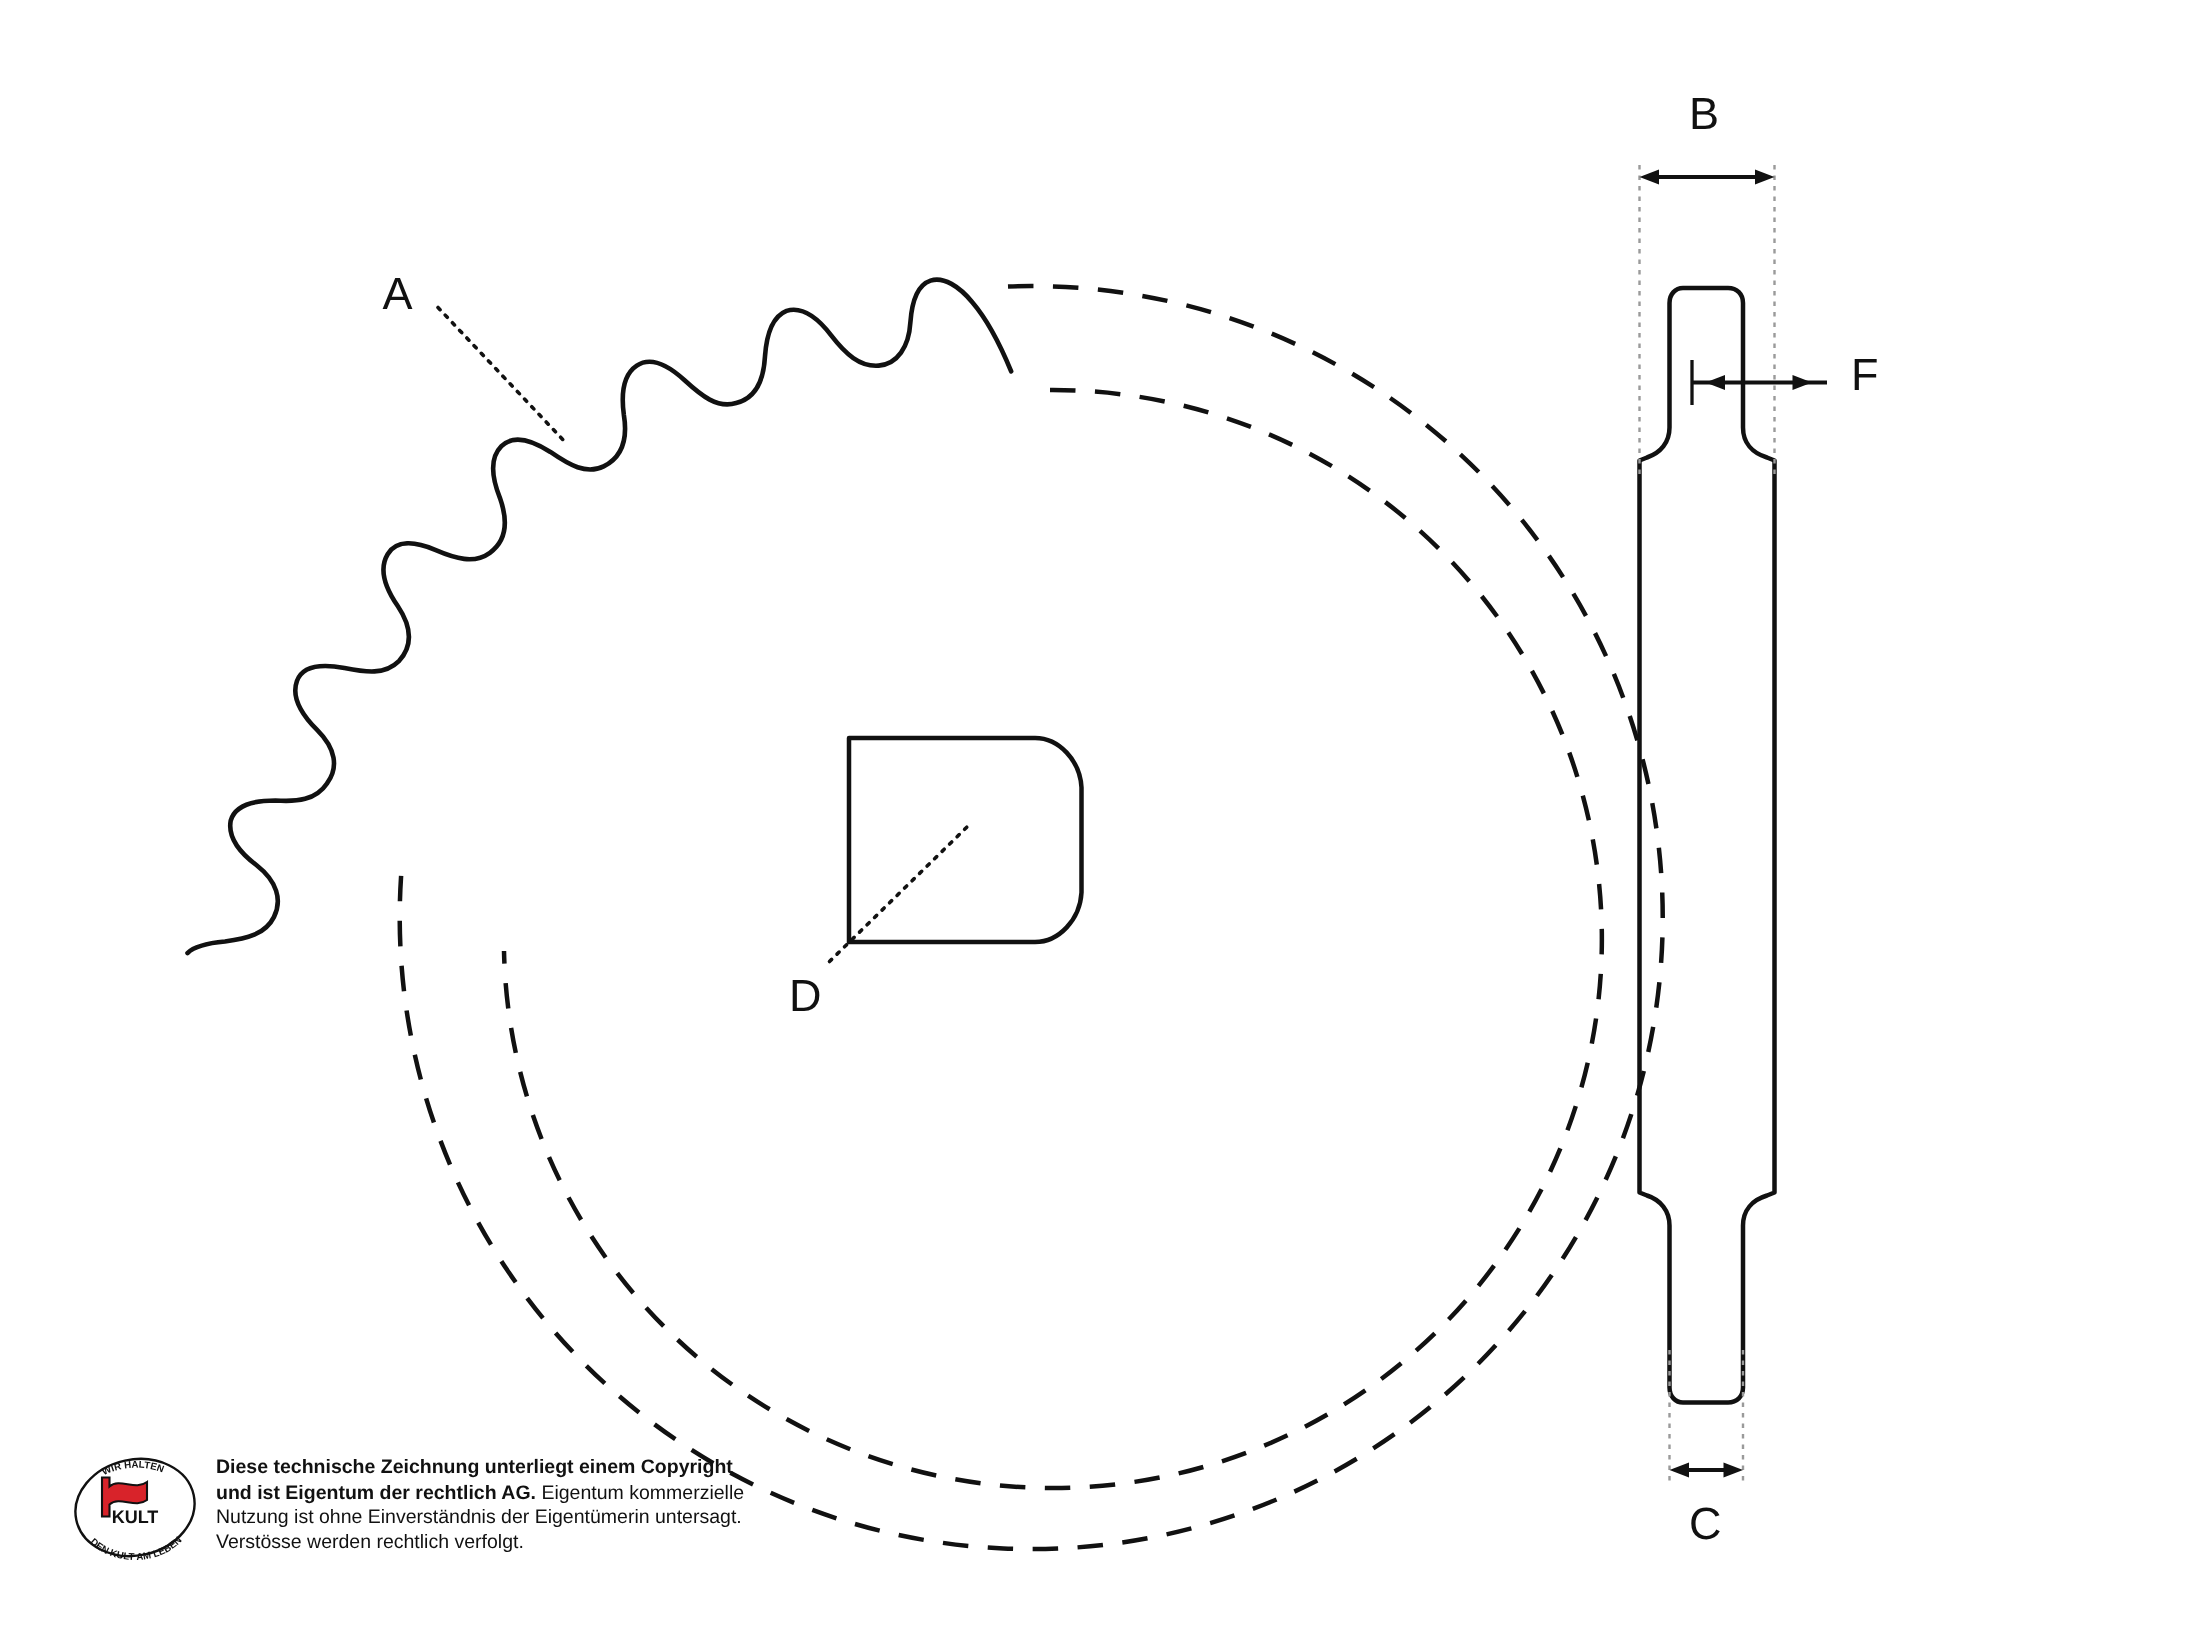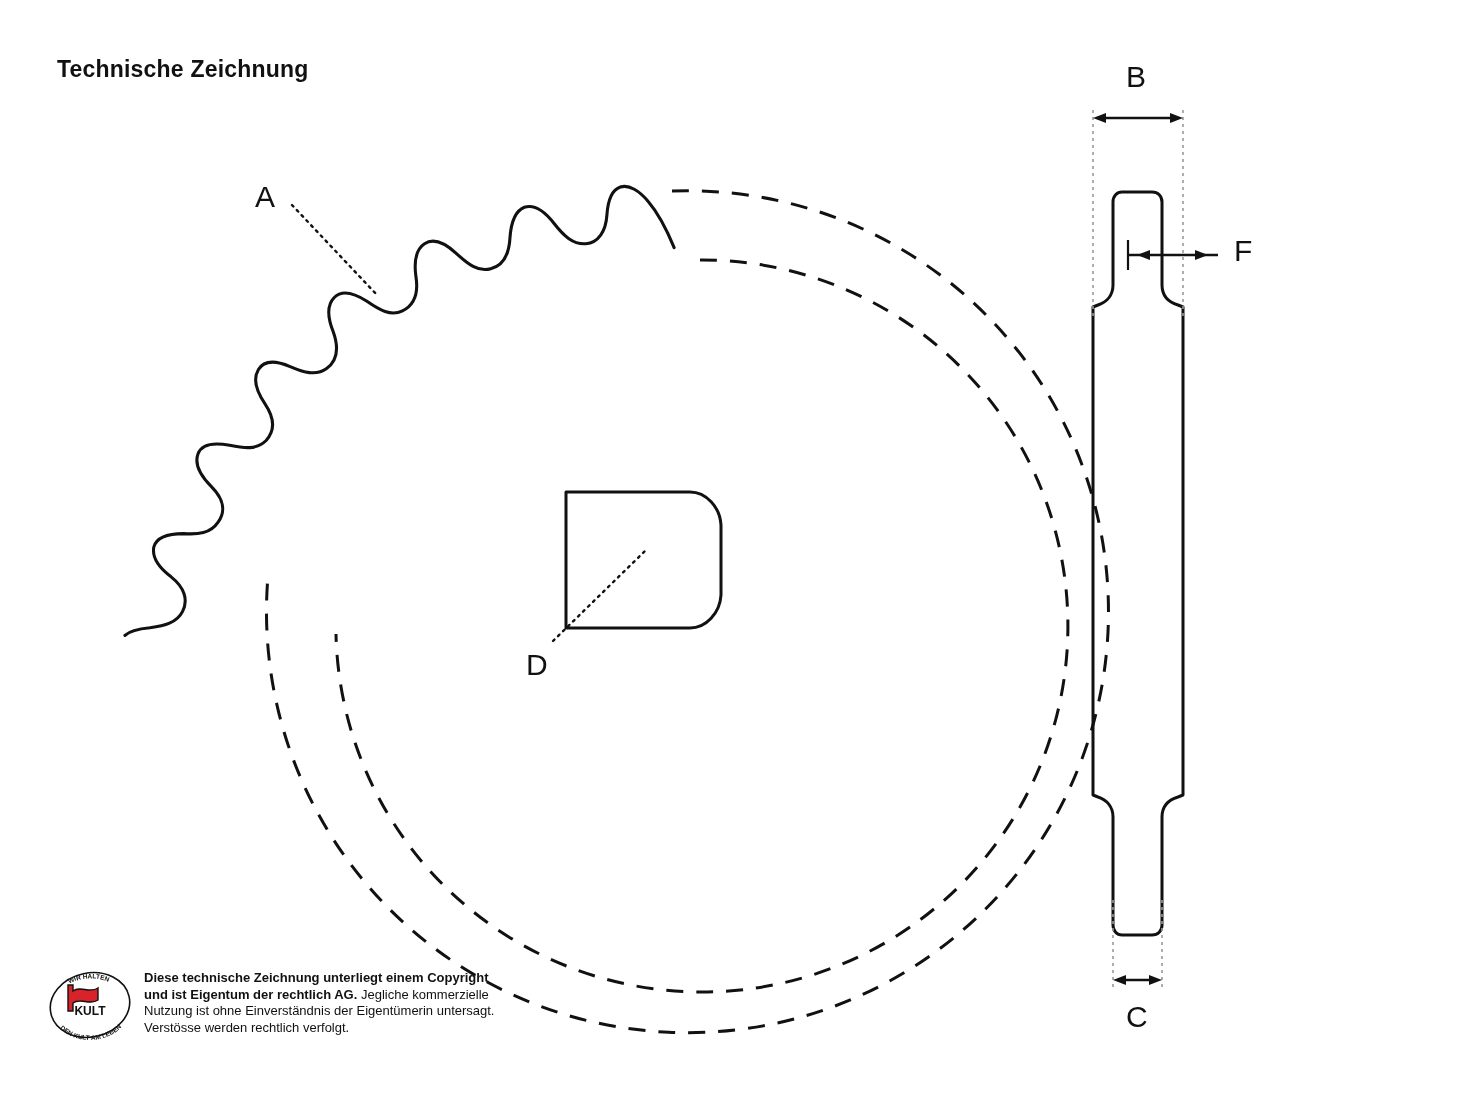--- a/index.html
+++ b/index.html
@@ -300,21 +300,20 @@
             <path d="M5 22 L5 4 L8 4 L8 8 C12 4 18 10 22 6 L22 14 C18 18 12 12 8 16 L8 22 Z" fill="#efefef"></path>
           </svg></span><span>mofakult</span></div>
     <div class="wm" style="left:1210px; top:1058px;"><span class="wm-flag"><svg width="26" height="26" viewBox="0 0 26 26">
             <path d="M5 22 L5 4 L8 4 L8 8 C12 4 18 10 22 6 L22 14 C18 18 12 12 8 16 L8 22 Z" fill="#efefef"></path>
           </svg></span><span>mofakult</span></div>
     <div class="wm" style="left:1380px; top:1058px;"><span class="wm-flag"><svg width="26" height="26" viewBox="0 0 26 26">
             <path d="M5 22 L5 4 L8 4 L8 8 C12 4 18 10 22 6 L22 14 C18 18 12 12 8 16 L8 22 Z" fill="#efefef"></path>
           </svg></span><span>mofakult</span></div>
   </div>
 
-  <div id="title">Technische Zeichnung</div>
 
   <svg class="drawing-layer" width="1468" height="1101" viewBox="0 0 1468 1101">
 
     <g fill="none" stroke="#111111" stroke-width="3" stroke-linecap="round" stroke-linejoin="round">
       <path d="
         M 692 258
         C 686 240 678 224 669 212
         C 661 200 650 186 636 186
         C 622 186 614 198 610 212
         C 606 226 604 240 598 246
@@ -560,19 +559,19 @@
       </defs>
       <text font-family="Liberation Sans, sans-serif" font-size="6.5" font-weight="bold" fill="#111111">
         <textPath href="#arcTop" startOffset="50%" text-anchor="middle" id="logo-top-path-text">WIR HALTEN</textPath>
       </text>
       <text font-family="Liberation Sans, sans-serif" font-size="6.5" font-weight="bold" fill="#111111">
         <textPath href="#arcBottom" startOffset="50%" text-anchor="middle" id="logo-bottom-path-text">DEN KULT AM LEBEN</textPath>
       </text>
     </svg>
     <div id="footer-text">
       <b>Diese technische Zeichnung unterliegt einem Copyright</b><br>
-      <b>und ist Eigentum der rechtlich AG.</b><span> Jegliche kommerzielle</span><br>
+      <b>und ist Eigentum der rechtlich AG.</b><span> Eigentum kommerzielle</span><br>
       <span>Nutzung ist ohne Einverständnis der Eigentümerin untersagt.</span><br>
       <span>Verstösse werden rechtlich verfolgt.</span>
     </div>
   </div>
 
 </div>
 
 </body></html>

